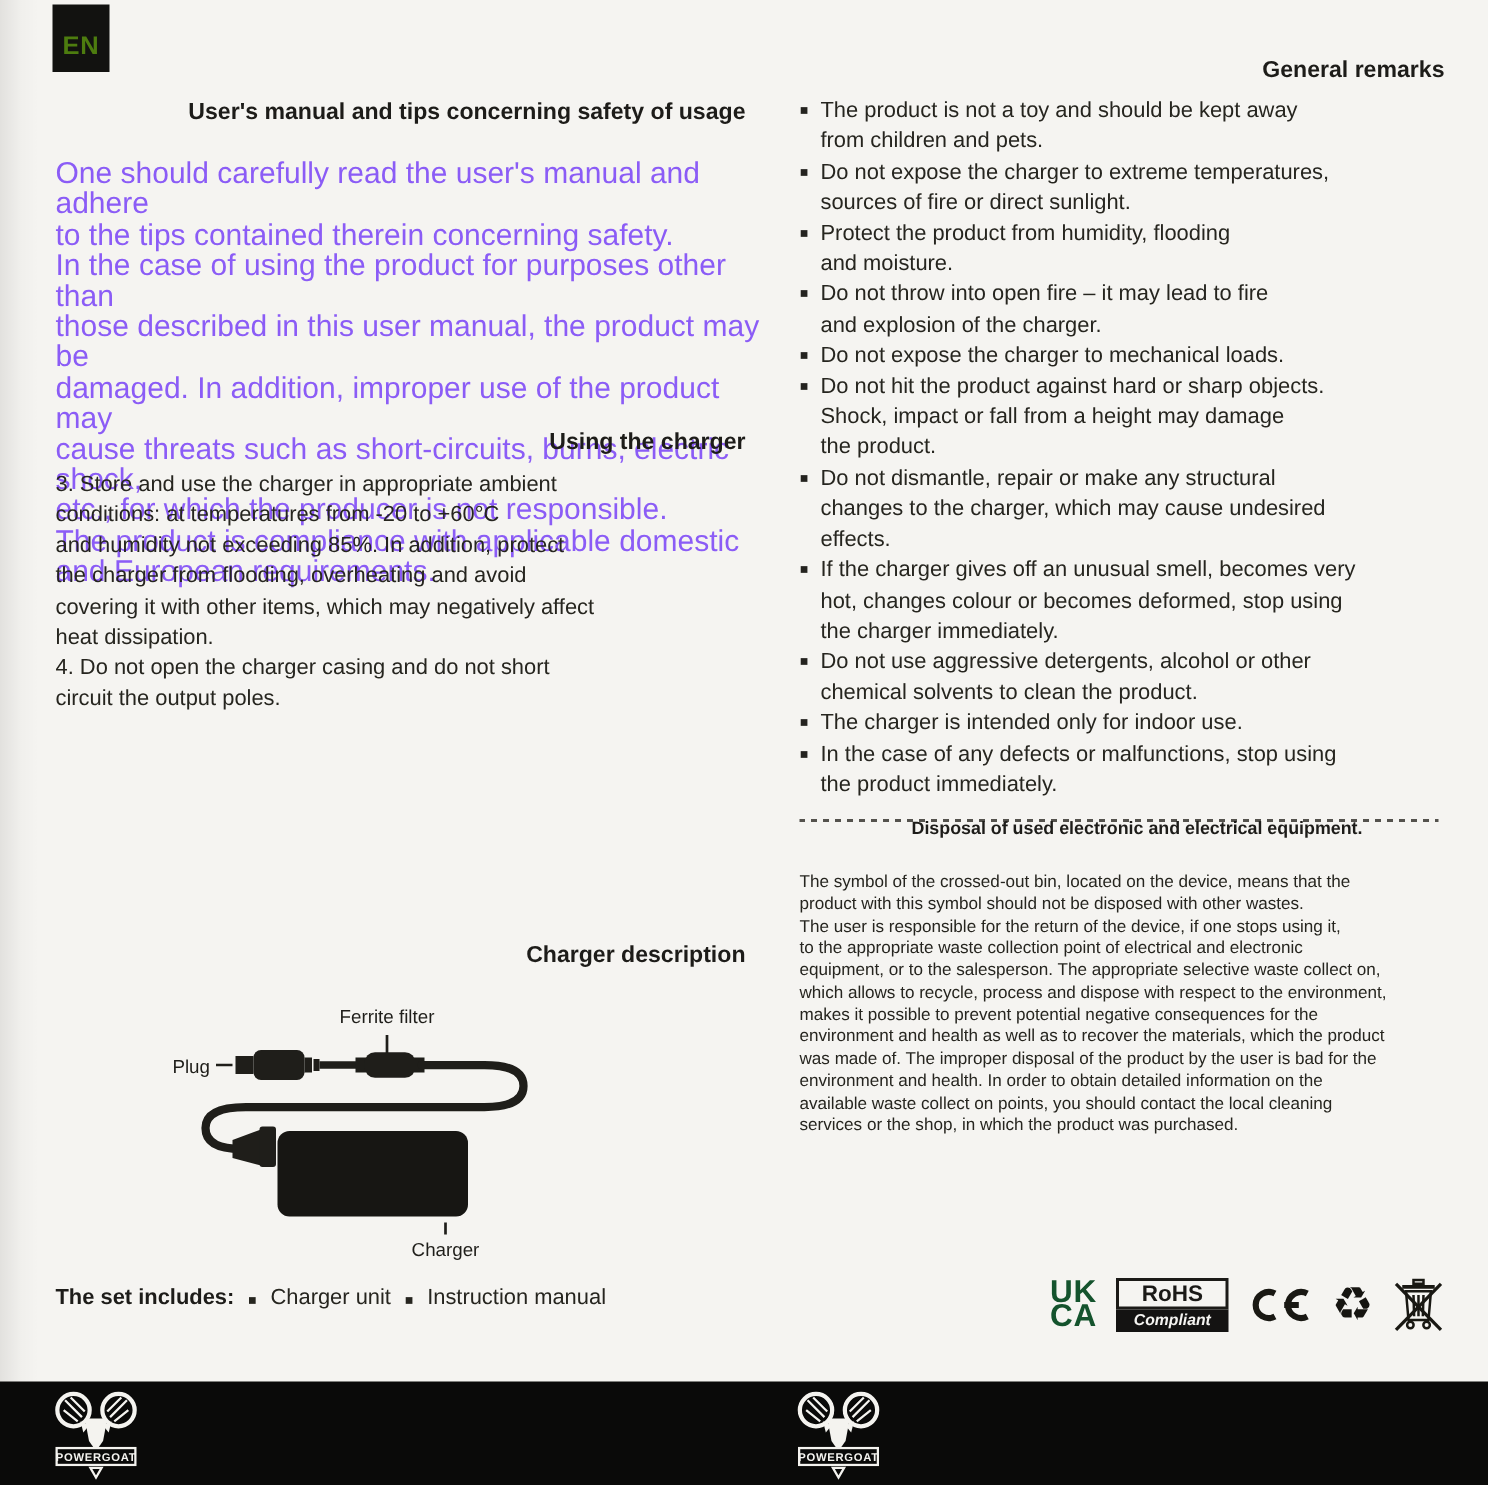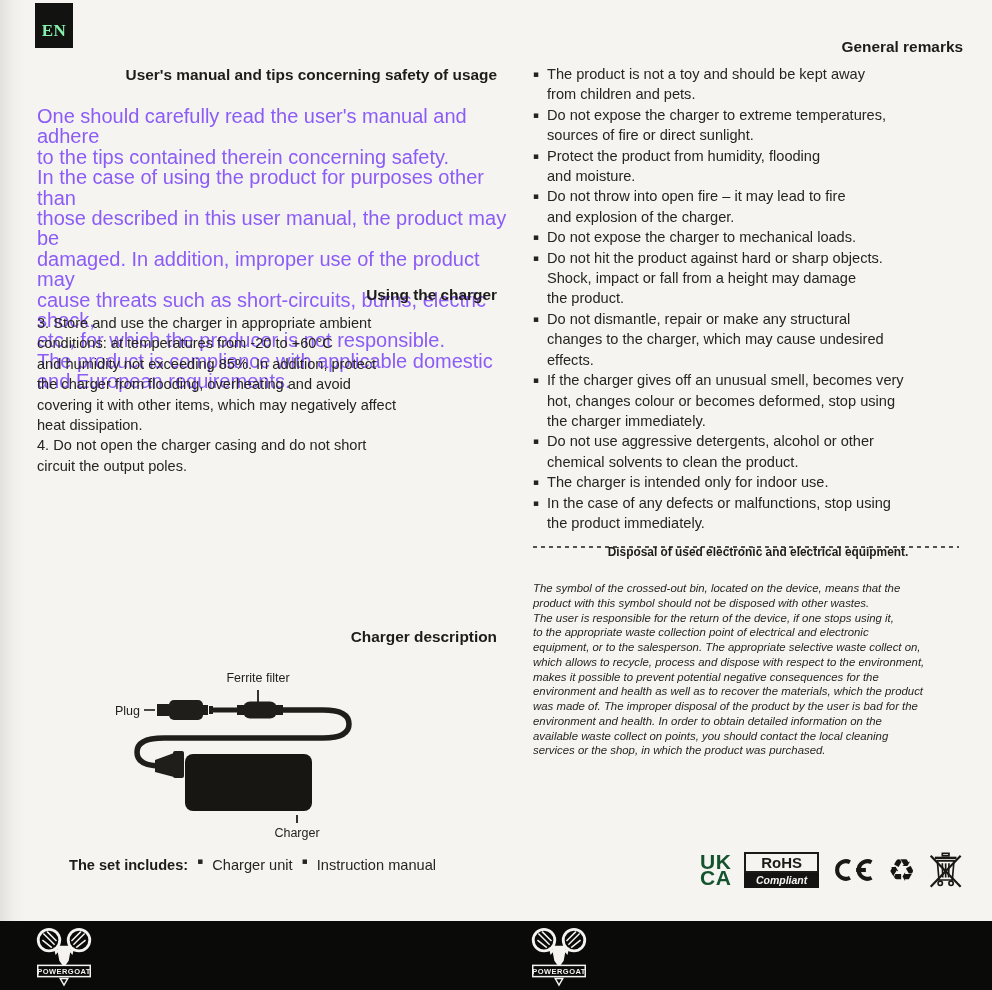--- a/index.html
+++ b/index.html
@@ -13,34 +13,34 @@
   .page-shade{position:absolute;inset:0;pointer-events:none;
     background:linear-gradient(to right, rgba(0,0,0,0.08) 0px, rgba(0,0,0,0.02) 14px, rgba(0,0,0,0) 26px);}
   .abs{position:absolute;}
   .h1{font-size:15.4px;font-weight:700;color:#1d1c19;text-align:right;}
   .body-text{font-size:20px;line-height:20.4px;white-space:pre-line;color:#8b5cf6;margin-top:14px;}
   .list-item{font-size:14.6px;line-height:20.4px;white-space:pre-line;color:#26251f;}
 
   
   .en-badge{left:35px;top:3px;width:38px;height:45px;background:#121210;
     display:flex;align-items:flex-end;justify-content:center;}
-  .en-badge span{color:#86efac;font-weight:700;font-size:17px;line-height:1;margin-bottom:9px;letter-spacing:.5px;font-family:Liberation Serif, serif;}
+  .en-badge span{color:#4d7c0f;font-weight:700;font-size:17px;line-height:1;margin-bottom:9px;letter-spacing:.5px;}
 
   
   .bullet-row{display:flex;align-items:flex-start;}
   .bullet-marker{flex:0 0 14px;font-family:"DejaVu Sans",sans-serif;font-size:9px;line-height:20.4px;color:#24231f;}
   .bullet-text{flex:1;font-size:14.6px;line-height:20.4px;white-space:pre-line;color:#26251f;}
 
   .dashed-sep{height:2px;
     background:repeating-linear-gradient(to right,#54524d 0 4px,transparent 4px 8px);}
   .small-heading{font-size:11.9px;font-weight:700;color:#1d1c19;}
   .small-body{font-size:11.4px;line-height:14.75px;white-space:pre-line;color:#26251f;}
 
   
-  .set-line{font-size:14.6px;color:#26251f;display:flex;align-items:flex-start;gap:9px;margin-left:32px;}
+  .set-line{font-size:14.6px;color:#26251f;display:flex;align-items:flex-end;gap:9px;}
   .set-label{font-weight:700;color:#1d1c19;}
   .set-bullet{font-family:"DejaVu Sans",sans-serif;font-size:9px;position:relative;top:-1px;}
 
   
   .certs{left:700px;top:846px;width:262px;height:48px;display:flex;align-items:center;gap:13px;}
   .ukca{display:flex;flex-direction:column;color:#14532d;font-weight:800;font-size:21px;line-height:16.5px;letter-spacing:.5px;}
   .rohs{display:flex;flex-direction:column;width:76px;}
   .rohs-t{border:2.5px solid #1b1a17;font-weight:800;font-size:15px;text-align:center;line-height:17px;color:#1b1a17;background:#f5f4f1;}
   .rohs-s{background:#141312;color:#f5f4f1;font-size:10.5px;font-weight:700;text-align:center;line-height:13px;padding:1px 0;font-style:italic;}
   .recycle{font-family:"DejaVu Sans",sans-serif;font-size:31px;line-height:1;color:#161511;}
@@ -181,21 +181,21 @@
   <div class="bullet-row">
     <span class="bullet-marker">▪</span>
     <span class="bullet-text">In the case of any defects or malfunctions, stop using
 the product immediately.</span>
   </div>
 </div>
 
 <div class="abs dashed-sep" style="left:533px;top:546px;width:426px;"></div>
 
 <div class="abs small-heading" style="left:533px;top:545px;width:450px;text-align:center;">Disposal of used electronic and electrical equipment.</div>
-<div class="abs small-body" style="left:533px;top:581px;width:452px;font-style:italic;">The symbol of the crossed-out bin, located on the device, means that the
+<div class="abs small-body" style="left:533px;top:581px;width:452px;">The symbol of the crossed-out bin, located on the device, means that the
 product with this symbol should not be disposed with other wastes.
 The user is responsible for the return of the device, if one stops using it,
 to the appropriate waste collection point of electrical and electronic
 equipment, or to the salesperson. The appropriate selective waste collect on,
 which allows to recycle, process and dispose with respect to the environment,
 makes it possible to prevent potential negative consequences for the
 environment and health as well as to recover the materials, which the product
 was made of. The improper disposal of the product by the user is bad for the
 environment and health. In order to obtain detailed information on the
 available waste collect on points, you should contact the local cleaning

